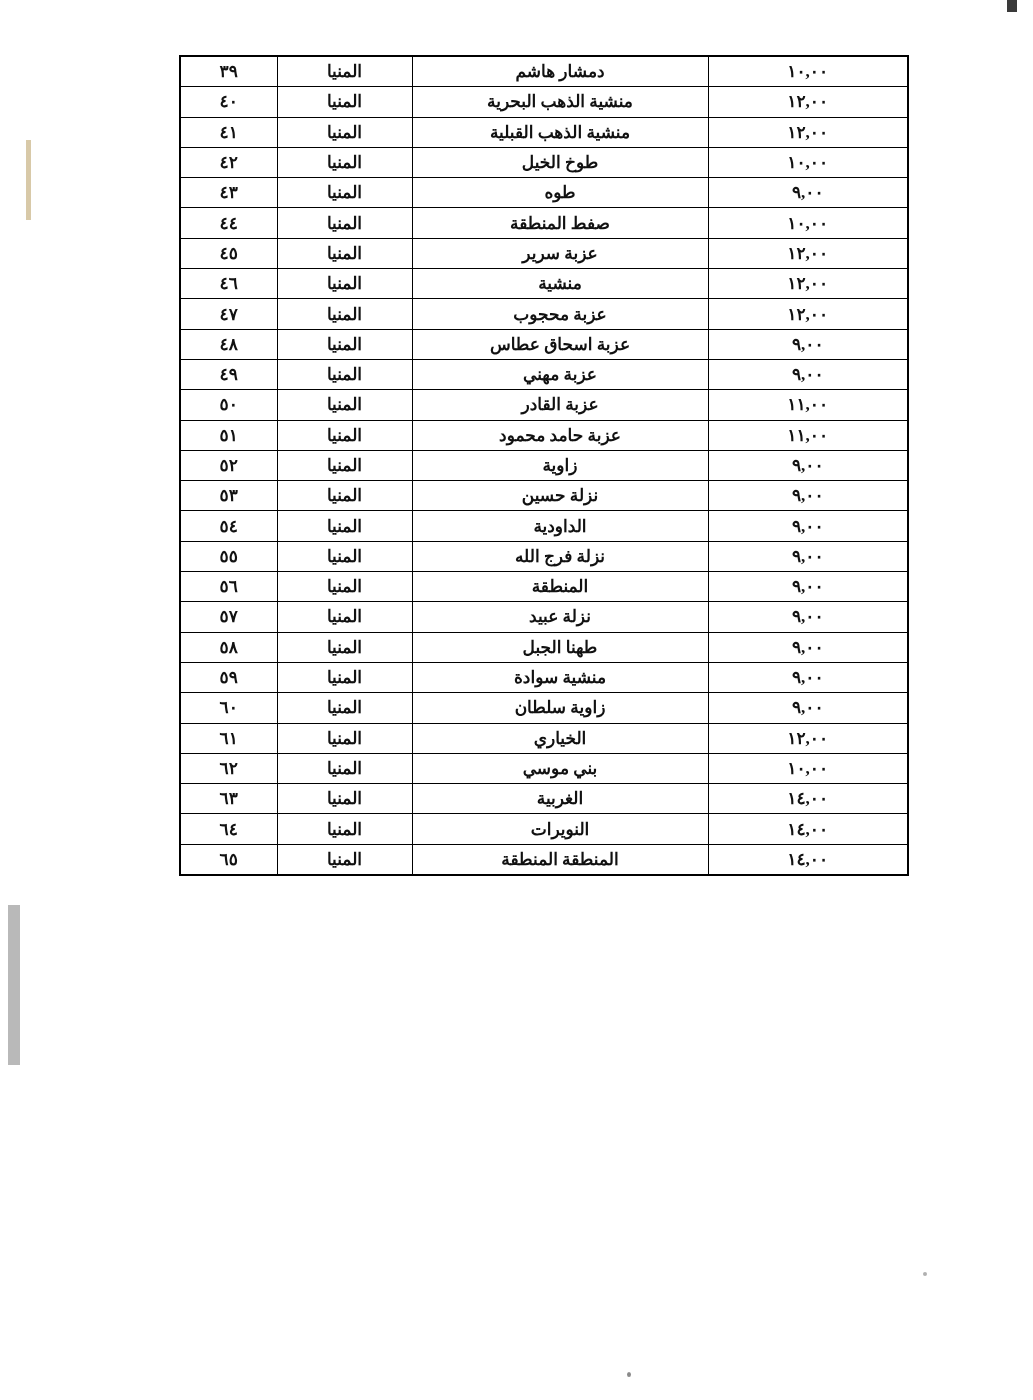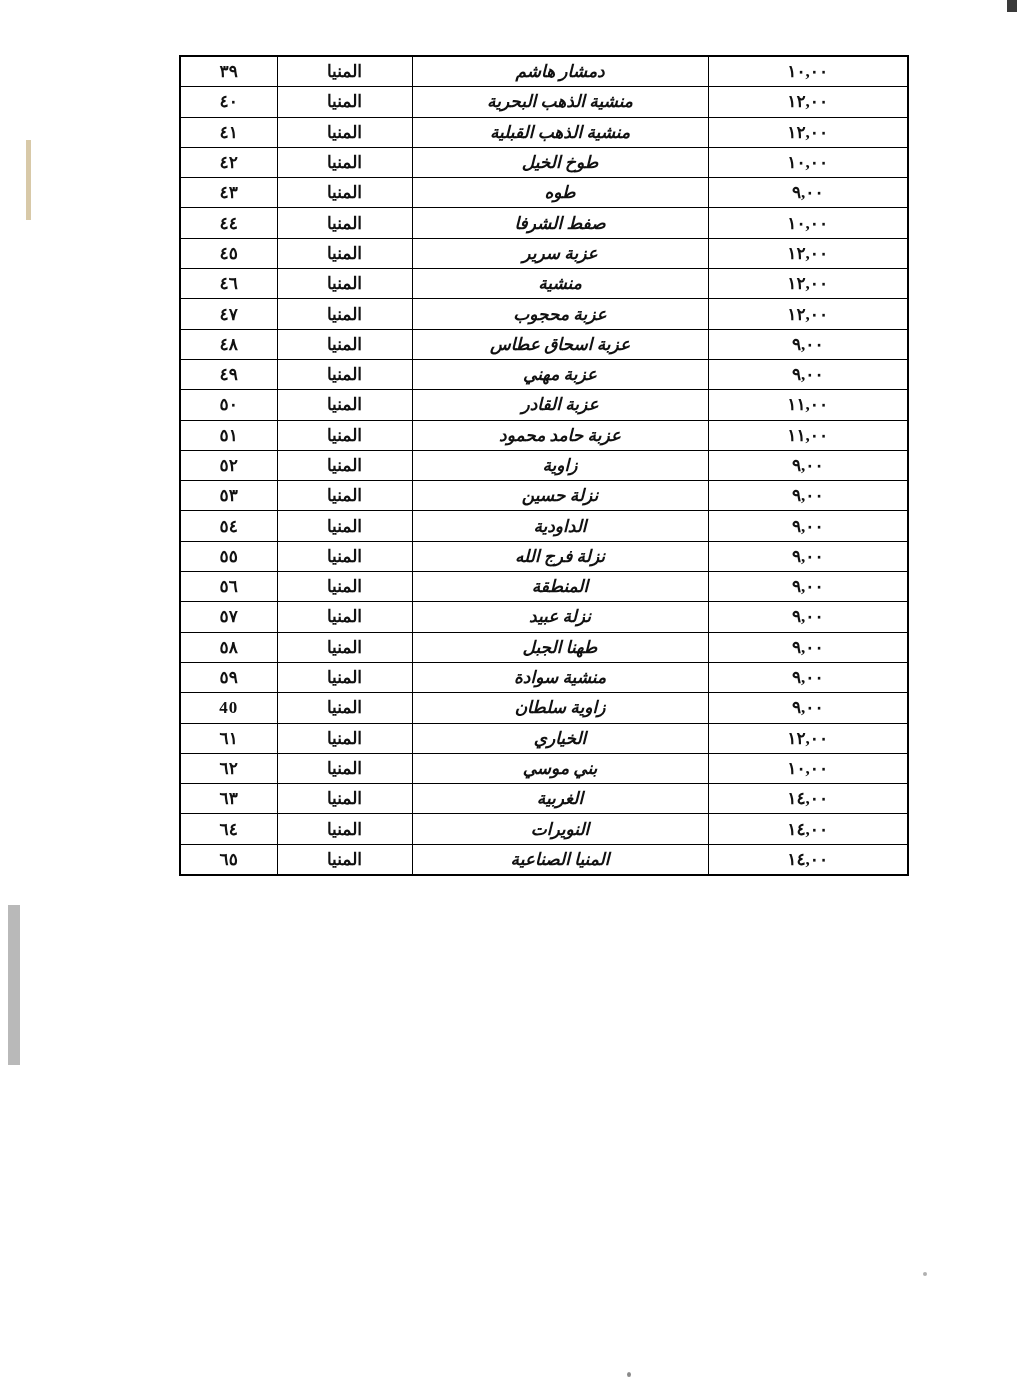--- a/index.html
+++ b/index.html
@@ -83,21 +83,21 @@
     line-height: 1;
     white-space: nowrap;
     overflow: hidden;
   }
   col.col-price { width: 200px; }
   col.col-name  { width: 296px; }
   col.col-gov   { width: 135px; }
   col.col-num   { width: 97px; }
 
   td.cell-price { font-size: 17px; letter-spacing: 0.5px; }
-  td.cell-name  { font-size: 17.5px; font-style: italic; }
+  td.cell-name  { font-size: 17.5px; }
   td.cell-gov   { font-size: 16.5px; }
   td.cell-num   { font-size: 17px; letter-spacing: 1px; }
 </style>
 </head>
 <body>
 
 <div class="scan-artifact" id="artifact-top-right"></div>
 <div class="scan-artifact" id="artifact-left-bar-upper"></div>
 <div class="scan-artifact" id="artifact-left-bar-lower"></div>
 <div class="scan-artifact" id="artifact-dot-bottom"></div>
@@ -137,21 +137,21 @@
           <td class="cell-num">٤٢</td>
         </tr>
         <tr>
           <td class="cell-price">٩,٠٠</td>
           <td class="cell-name">طوه</td>
           <td class="cell-gov">المنيا</td>
           <td class="cell-num">٤٣</td>
         </tr>
         <tr>
           <td class="cell-price">١٠,٠٠</td>
-          <td class="cell-name">صفط الشرفا</td>
+          <td class="cell-name">صفط المنطقة</td>
           <td class="cell-gov">المنيا</td>
           <td class="cell-num">٤٤</td>
         </tr>
         <tr>
           <td class="cell-price">١٢,٠٠</td>
           <td class="cell-name">عزبة سرير</td>
           <td class="cell-gov">المنيا</td>
           <td class="cell-num">٤٥</td>
         </tr>
         <tr>
@@ -235,21 +235,21 @@
         <tr>
           <td class="cell-price">٩,٠٠</td>
           <td class="cell-name">منشية سوادة</td>
           <td class="cell-gov">المنيا</td>
           <td class="cell-num">٥٩</td>
         </tr>
         <tr>
           <td class="cell-price">٩,٠٠</td>
           <td class="cell-name">زاوية سلطان</td>
           <td class="cell-gov">المنيا</td>
-          <td class="cell-num">40</td>
+          <td class="cell-num">٦٠</td>
         </tr>
         <tr>
           <td class="cell-price">١٢,٠٠</td>
           <td class="cell-name">الخياري</td>
           <td class="cell-gov">المنيا</td>
           <td class="cell-num">٦١</td>
         </tr>
         <tr>
           <td class="cell-price">١٠,٠٠</td>
           <td class="cell-name">بني موسي</td>
@@ -263,19 +263,19 @@
           <td class="cell-num">٦٣</td>
         </tr>
         <tr>
           <td class="cell-price">١٤,٠٠</td>
           <td class="cell-name">النويرات</td>
           <td class="cell-gov">المنيا</td>
           <td class="cell-num">٦٤</td>
         </tr>
         <tr>
           <td class="cell-price">١٤,٠٠</td>
-          <td class="cell-name">المنيا الصناعية</td>
+          <td class="cell-name">المنطقة المنطقة</td>
           <td class="cell-gov">المنيا</td>
           <td class="cell-num">٦٥</td>
         </tr>
       </tbody>
   </table>
 </div>
 
 </body></html>

